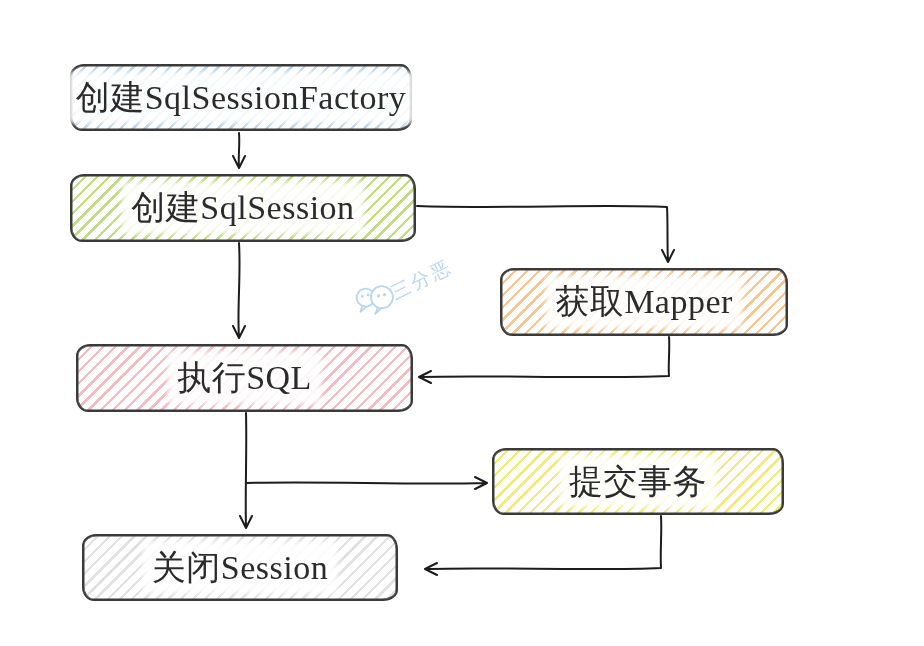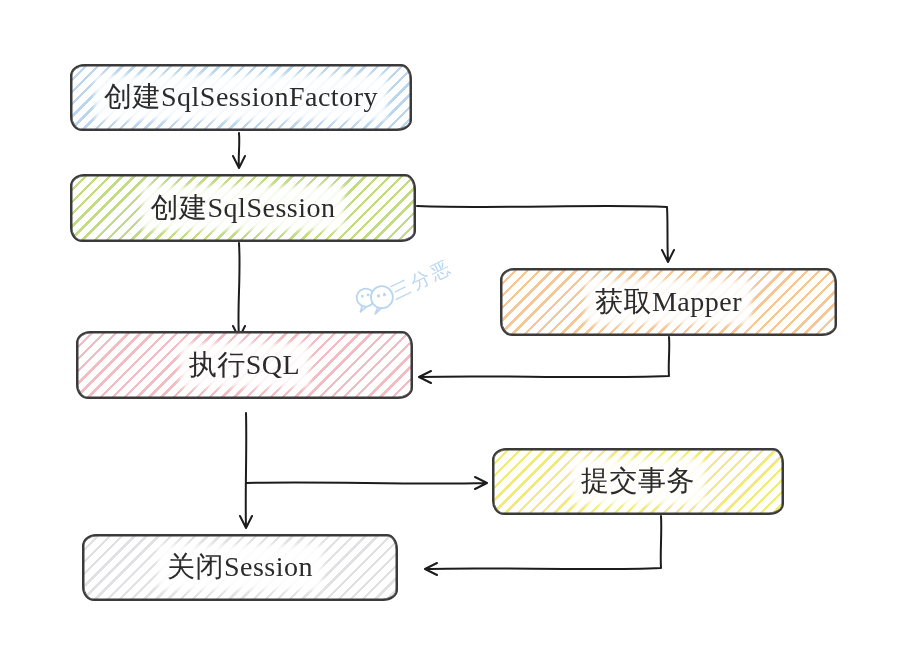--- a/index.html
+++ b/index.html
@@ -15,30 +15,30 @@
     border:2.6px solid var(--border,#3a3a3a);
     border-radius:14px 11px 15px 12px / 12px 15px 11px 14px;
     display:flex;align-items:center;justify-content:center;
     background-color:#ffffff;
     background-image:repeating-linear-gradient(135deg,
       var(--hatch,#ddd) 0px, var(--hatch,#ddd) 2.4px,
       transparent 2.4px, transparent 8.6px);
     box-shadow:0 0 0 0.5px var(--border,#3a3a3a) inset;
   }
   .node .label{
-    font-size:28px;color:#2b2b2b;letter-spacing:0.5px;white-space:nowrap;
+    font-size:34px;color:#2b2b2b;letter-spacing:0.5px;white-space:nowrap;
     background:rgba(255,255,255,0.88);
     box-shadow:0 0 5px 6px rgba(255,255,255,0.88);
     padding:0 3px;line-height:1.15;
   }
   
   #n0{left:70px;top:64px;width:342px;height:67px;}
   #n1{left:70px;top:174px;width:346px;height:68px;}
-  #n2{left:500px;top:268px;width:337px;height:68px;}
-  #n3{left:76px;top:331px;width:337px;height:68px;text-align:center;}
+  #n2{left:500px;top:268px;width:288px;height:68px;}
+  #n3{left:76px;top:344px;width:337px;height:68px;text-align:center;}
   #n4{left:492px;top:448px;width:292px;height:67px;}
   #n5{left:82px;top:534px;width:316px;height:67px;}
   
   .watermark{
     position:absolute;left:346px;top:254px;width:150px;height:80px;
     color:var(--wm,#b9d6f0);pointer-events:none;
   }
   .watermark .wm-icon{position:absolute;left:6px;top:24px;transform:rotate(-12deg);}
   .watermark .wm-text{
     position:absolute;left:52px;top:26px;display:inline-block;

